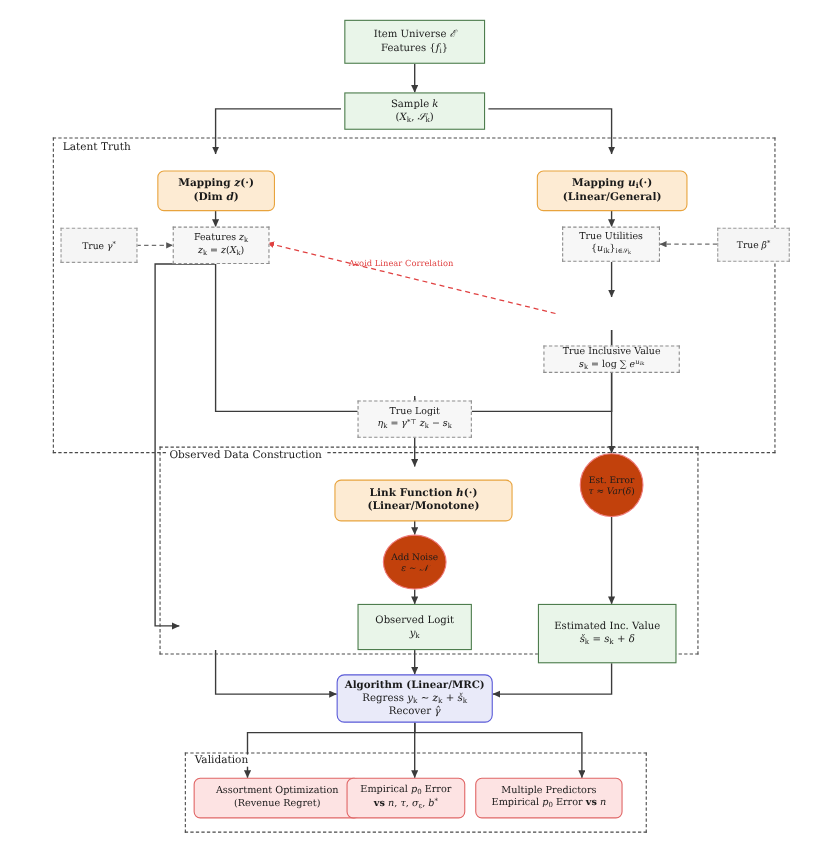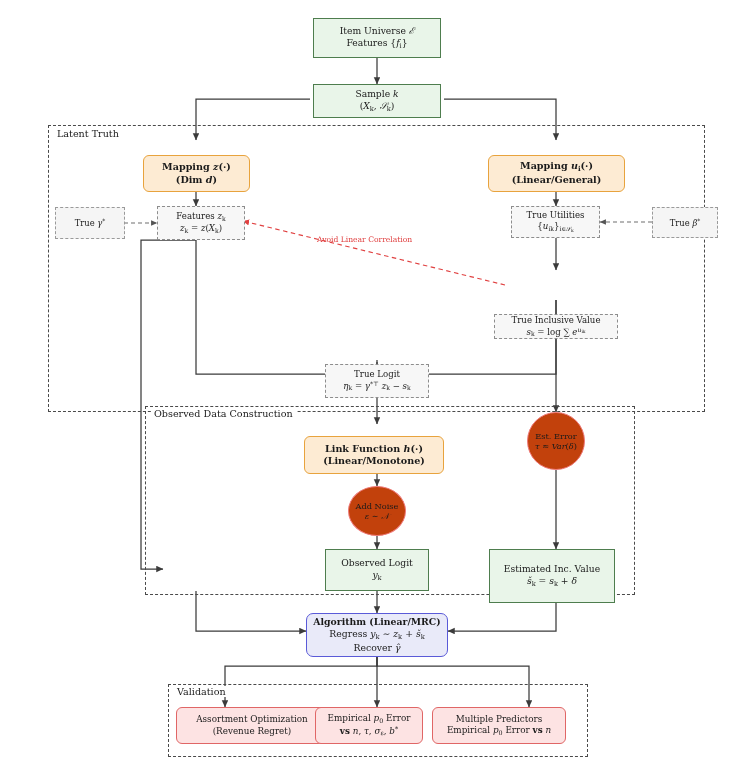--- a/index.html
+++ b/index.html
@@ -158,21 +158,21 @@
   <div class="node ghost" style="left:494px;top:270px;width:124px;height:25px;margin-top:44px;">
     <span class="l1">True Inclusive Value</span>
     <span class="l2"><i>s</i><span class="sub">k</span> = log ∑ <i>e</i><span class="sup"><i>u</i><span class="sub">ik</span></span></span>
   </div>
 
   <div class="node ghost" style="left:325px;top:364px;width:104px;height:34px;">
     <span class="l1">True Logit</span>
     <span class="l2"><i>η</i><span class="sub">k</span> = <i>γ</i><span class="sup">*⊤</span> <i>z</i><span class="sub">k</span> − <i>s</i><span class="sub">k</span></span>
   </div>
 
-  <div class="node orange" style="left:304px;top:424px;width:140px;height:38px;">
+  <div class="node orange" style="left:304px;top:424px;width:162px;height:38px;">
     <span class="l1">Link Function <i>h</i>(·)</span>
     <span class="l2">(Linear/Monotone)</span>
   </div>
 
   <div class="node circle" style="left:527px;top:412px;width:58px;height:58px;">
     <span class="l1">Est. Error</span>
     <span class="l2"><i>τ</i> ≈ <i>Var</i>(<i>δ</i>)</span>
   </div>
 
   <div class="node circle" style="left:348px;top:486px;width:58px;height:50px;">

